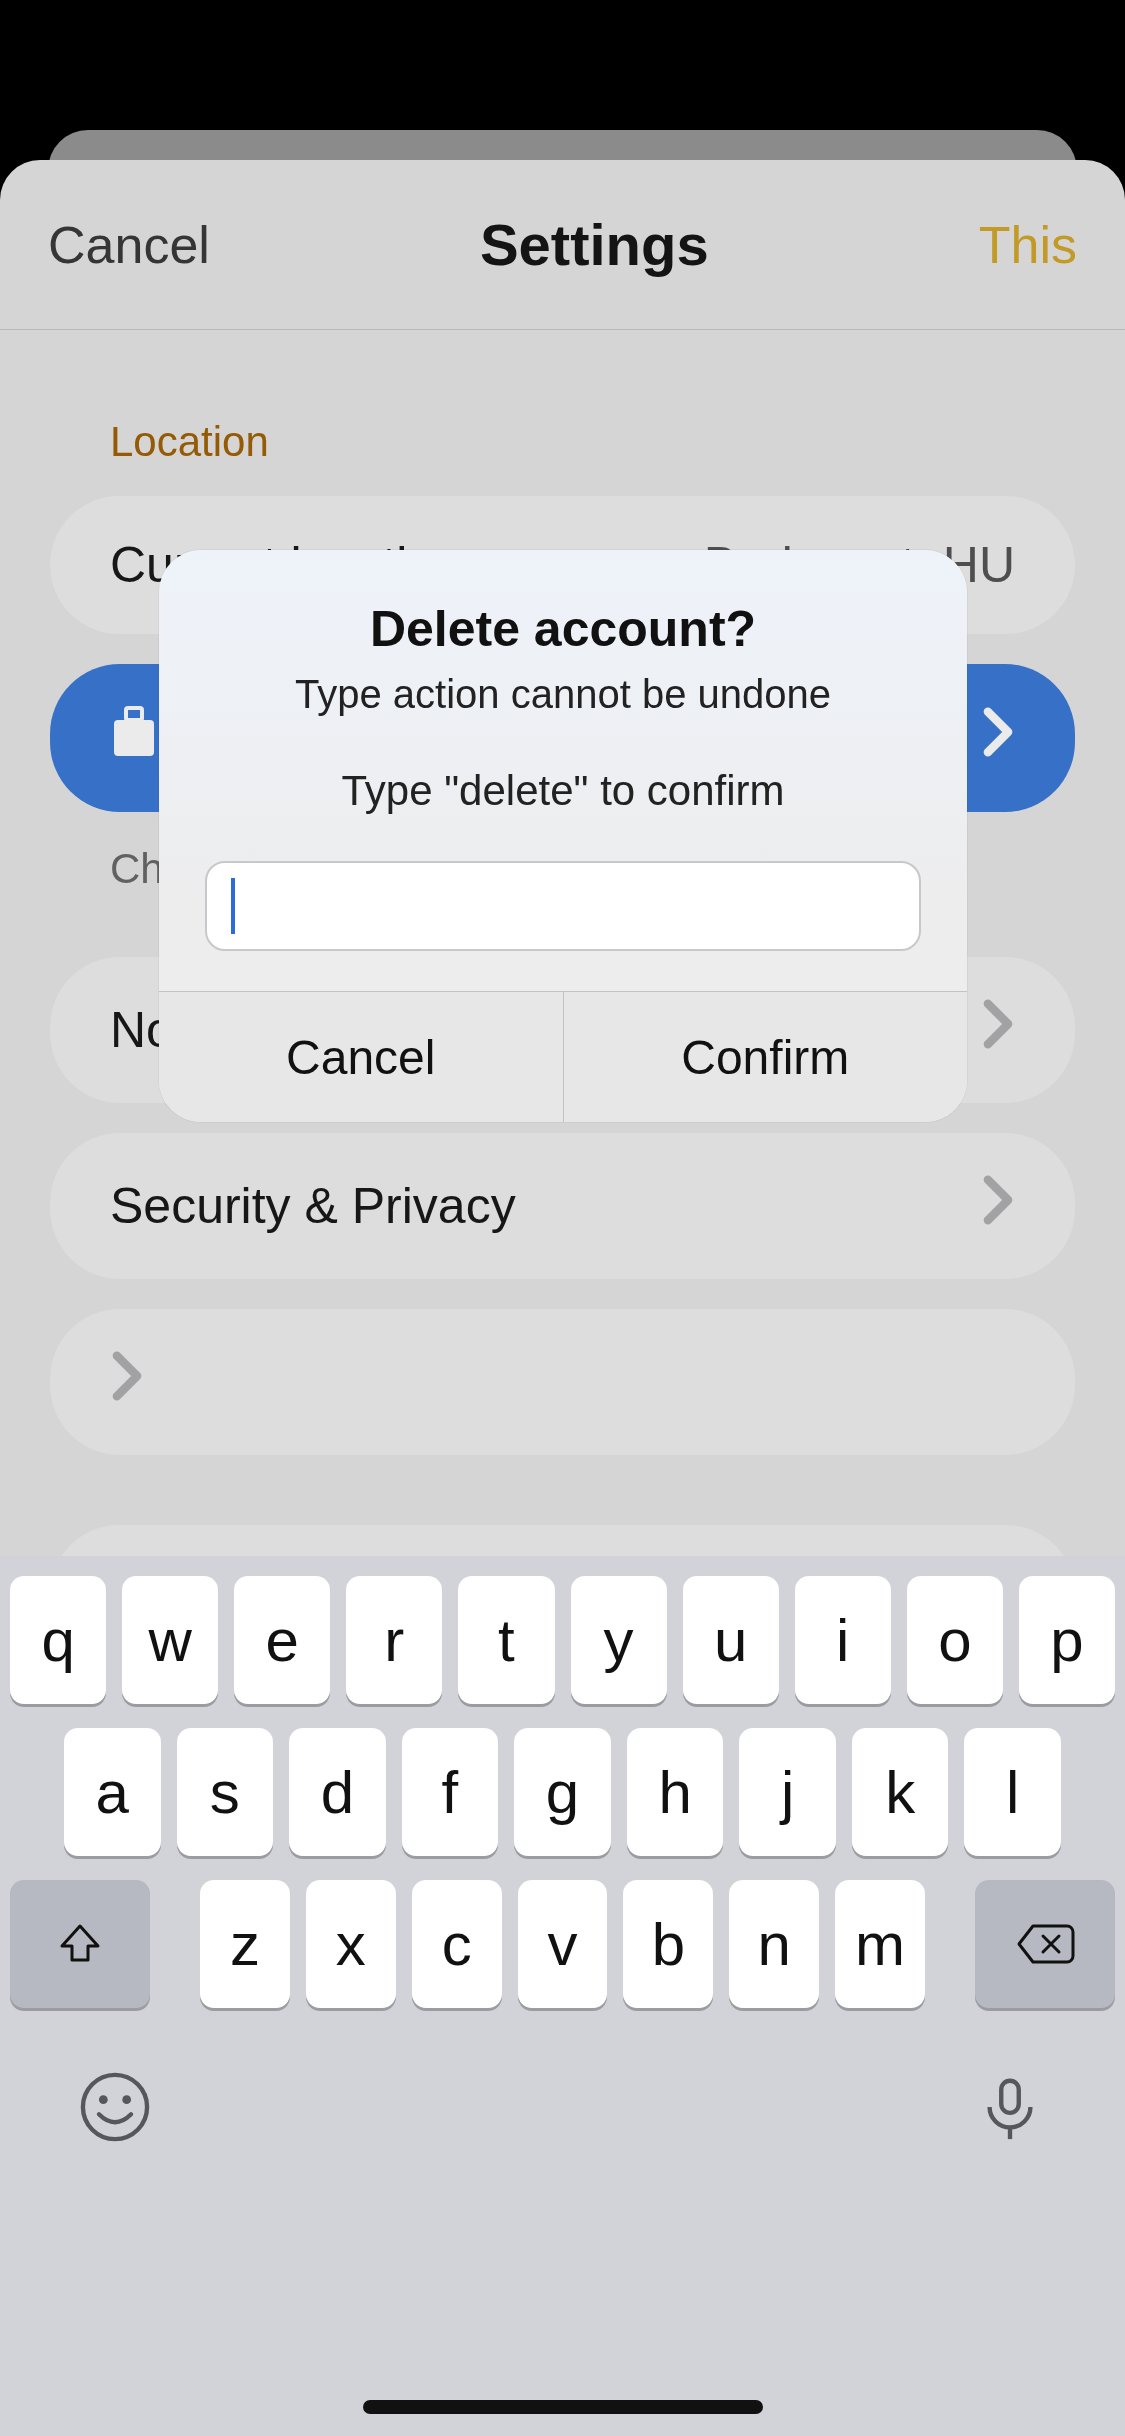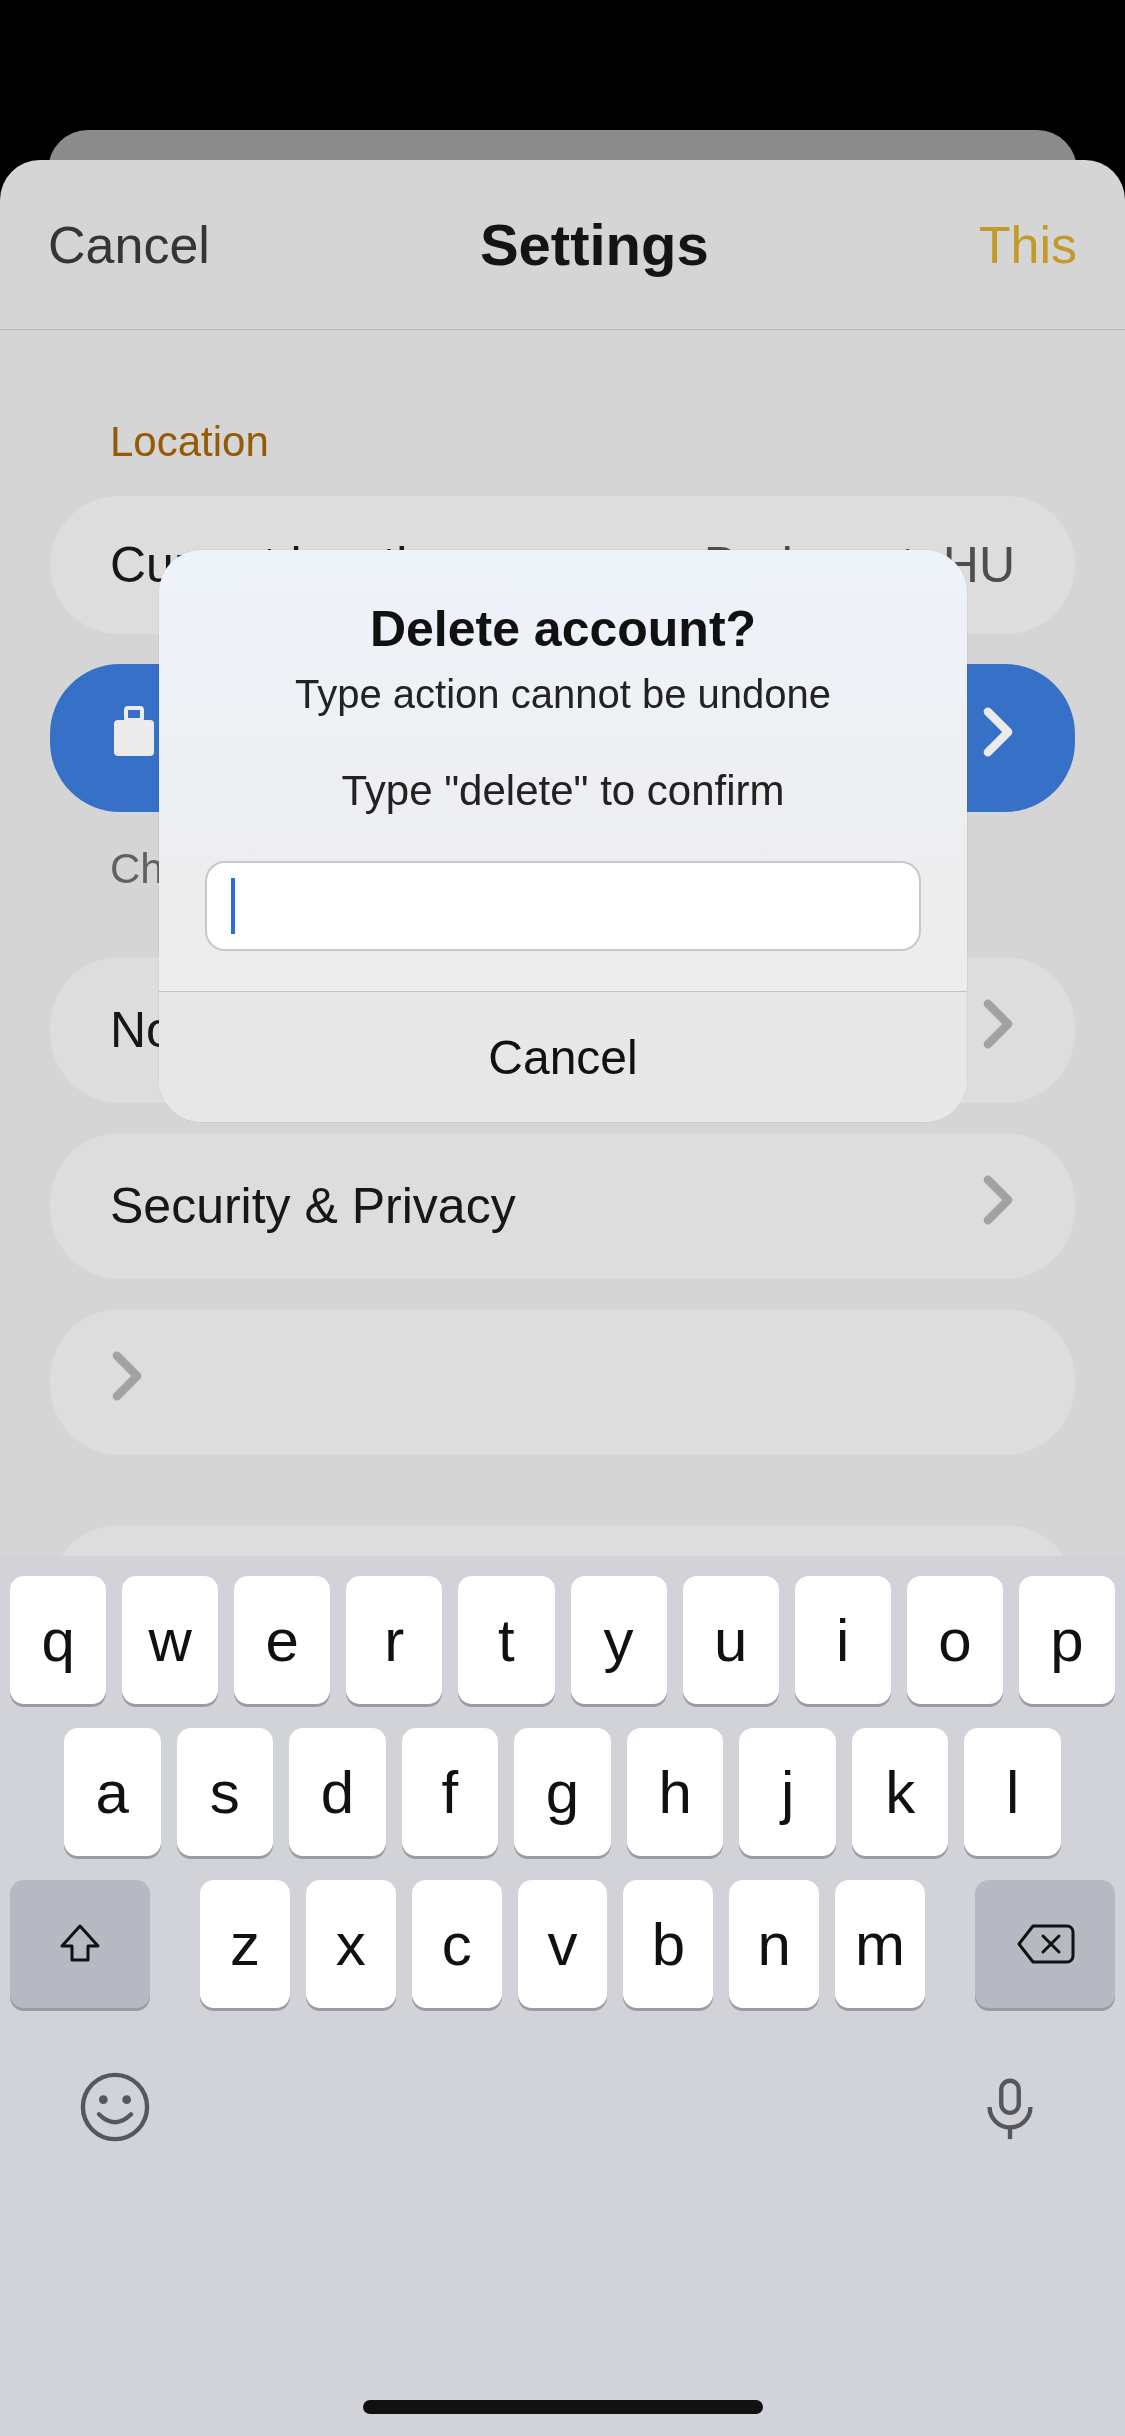--- a/index.html
+++ b/index.html
@@ -219,20 +219,21 @@
     <div class="alert-title">Delete account?</div>
     <div class="alert-sub">Type action cannot be undone</div>
     <div class="alert-msg">Type "delete" to confirm</div>
     <div class="alert-input">
       <div class="cursor"></div>
       <span></span>
     </div>
   </div>
   <div class="alert-buttons">
     <div class="alert-btn">Cancel</div>
+    <div class="alert-btn">Confirm</div>
   </div>
 </div>
 
 <div class="kb">
   <div class="kb-row" id="kb-row1">
       <div class="key">q</div>
       <div class="key">w</div>
       <div class="key">e</div>
       <div class="key">r</div>
       <div class="key">t</div>

